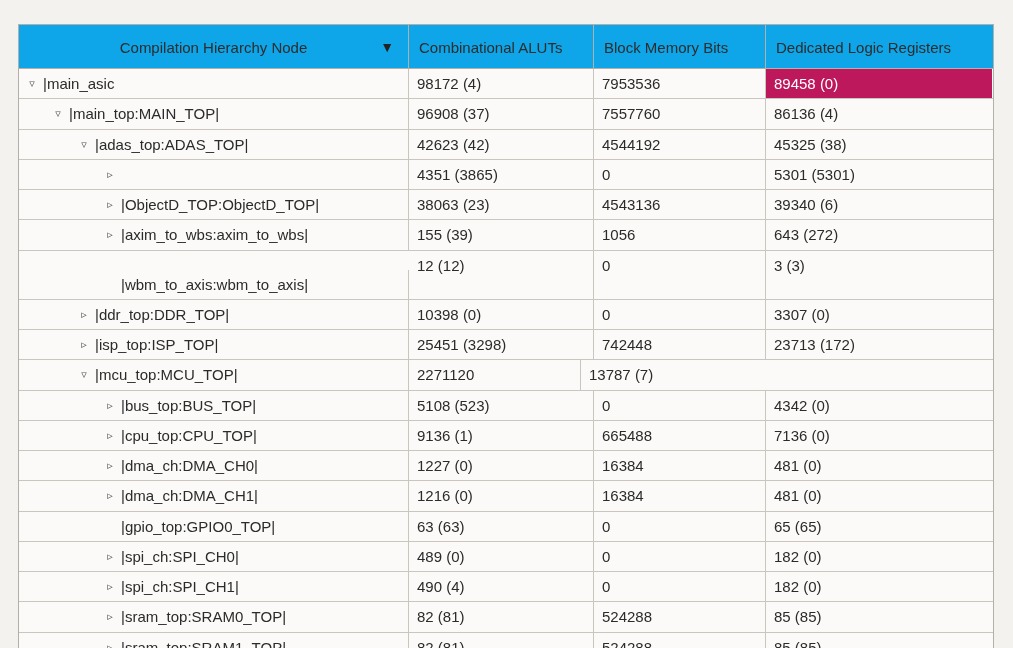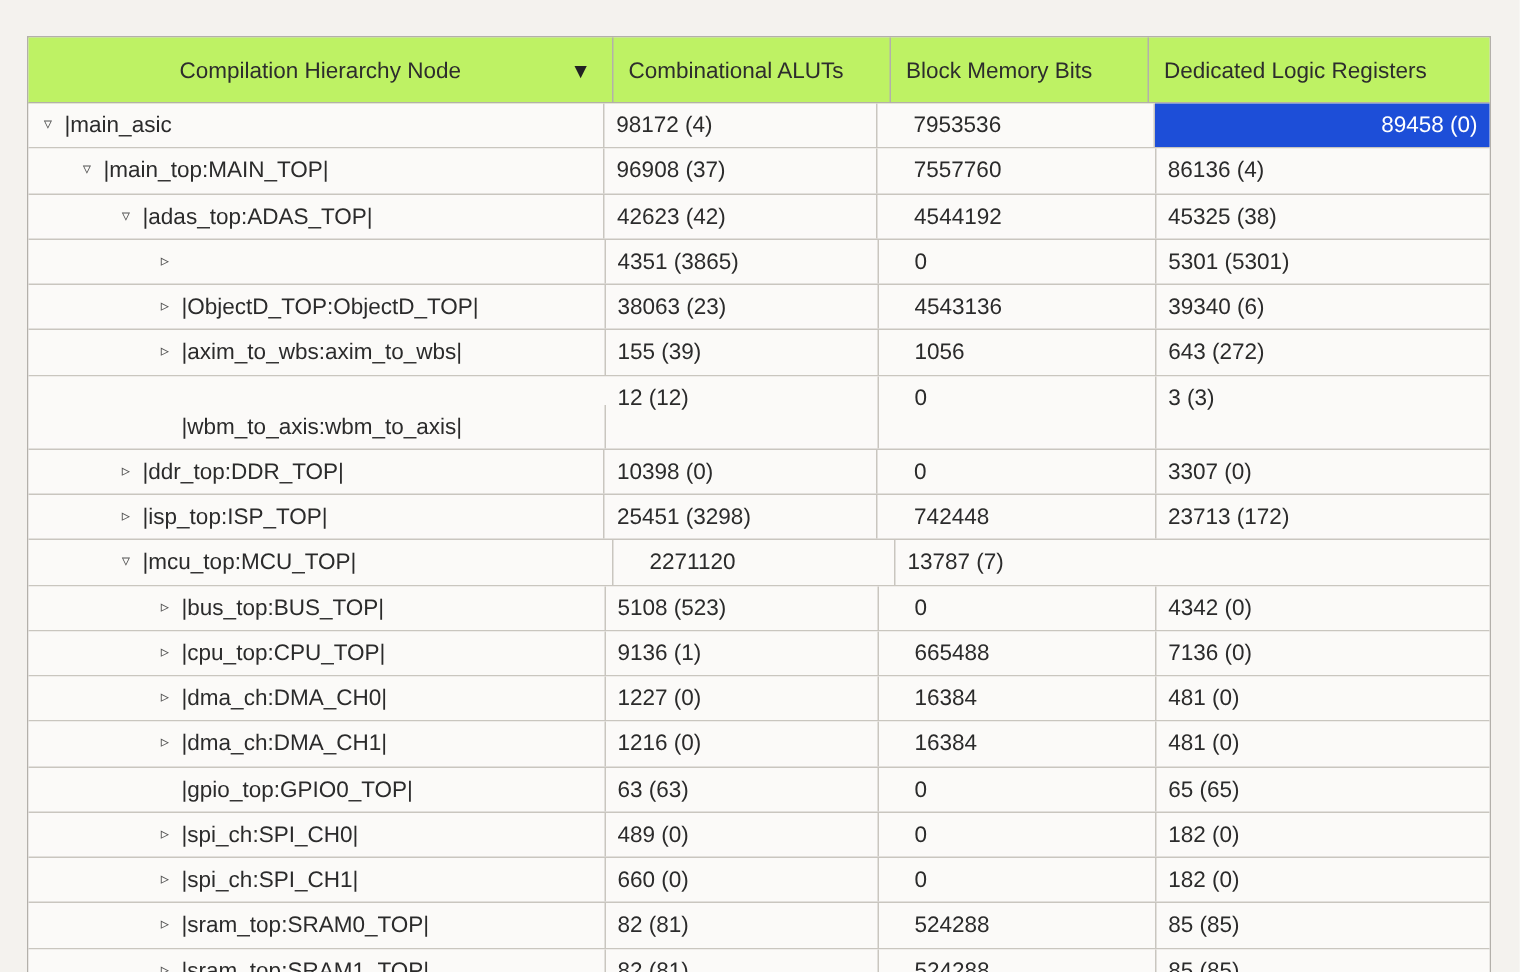--- a/index.html
+++ b/index.html
@@ -14,21 +14,21 @@
   }
   .table {
     width: 976px;
     border: 1px solid #b3b0aa;
     border-collapse: collapse;
     background: #fbfaf8;
   }
   .header-row {
     display: flex;
     border-bottom: 1px solid #b3b0aa;
-    background: #bef264;
+    background: #0ea5e9;
     font-weight: 400;
     color: #2d2d2d;
   }
   .header-cell {
     padding: 14px 10px 12px 10px;
     border-right: 1px solid #b3b0aa;
     text-align: left;
     font-size: 15px;
     position: relative;
   }
@@ -59,35 +59,34 @@
     overflow: hidden;
     text-overflow: ellipsis;
   }
   .cell:last-child { border-right: none; }
   .node-cell {
     width: 390px;
     display: flex;
     align-items: center;
   }
   .aluts-cell { width: 185px; }
-  .mem-cell   { width: 172px; margin-left: 16px; }
+  .mem-cell   { width: 172px; }
   .reg-cell   { width: 226px; }
   .expander {
     display: inline-block;
     width: 14px;
     text-align: center;
     font-size: 11px;
     color: #555;
     margin-right: 4px;
     user-select: none;
   }
   .selected {
-    background: #1d4ed8;
+    background: #be185d;
     color: #ffffff;
-    text-align: right;
   }
 </style>
 </head>
 <body>
 
 <div class="table">
   <div class="header-row">
     <div class="header-cell col-node">
       <span>Compilation Hierarchy Node</span>
       <span class="sort-arrow">▼</span>
@@ -237,21 +236,21 @@
         </div>
         <div class="cell aluts-cell">489 (0)</div>
         <div class="cell mem-cell">0</div>
         <div class="cell reg-cell">182 (0)</div>
       </div>
       <div class="row">
         <div class="cell node-cell" style="padding-left: 84px;">
           <span class="expander">▹</span>
           <span>|spi_ch:SPI_CH1|</span>
         </div>
-        <div class="cell aluts-cell">660 (0)</div>
+        <div class="cell aluts-cell">490 (4)</div>
         <div class="cell mem-cell">0</div>
         <div class="cell reg-cell">182 (0)</div>
       </div>
       <div class="row">
         <div class="cell node-cell" style="padding-left: 84px;">
           <span class="expander">▹</span>
           <span>|sram_top:SRAM0_TOP|</span>
         </div>
         <div class="cell aluts-cell">82 (81)</div>
         <div class="cell mem-cell">524288</div>

